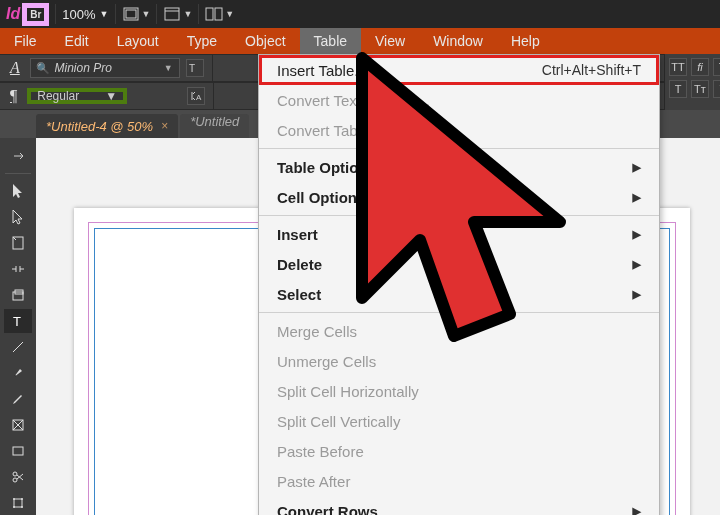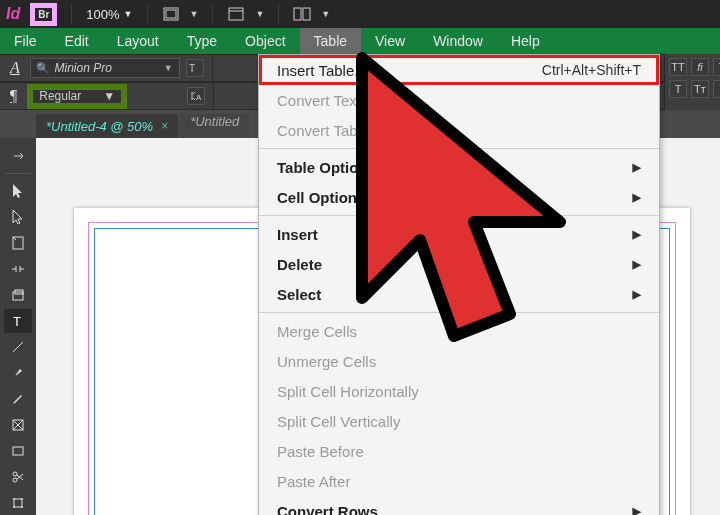--- a/index.html
+++ b/index.html
@@ -1,43 +1,43 @@
 <!DOCTYPE html>
 <html><head>
 <meta charset="utf-8">
 <style>
   * { box-sizing: border-box; margin: 0; padding: 0; font-family: "Segoe UI", Tahoma, sans-serif; }
   body { width: 720px; height: 515px; overflow: hidden; background: #4a4a4a; position: relative; user-select: none; }
 
   
-  .titlebar { height: 28px; background: #262626; display: flex; align-items: center; padding: 0 6px; gap: 10px; color: #bbb; font-size: 13px; }
+  .titlebar { height: 28px; background: #262626; display: flex; align-items: center; padding: 0 6px; gap: 2px; color: #bbb; font-size: 13px; }
   .titlebar .zoom { color: #e6e6e6; font-size: 13px; display: flex; align-items: center; gap: 4px; }
   .titlebar .ico { width: 18px; height: 18px; display: flex; align-items: center; justify-content: center; }
   .titlebar .sep { width: 1px; height: 20px; background: #3a3a3a; margin: 0 4px; }
   .id-logo { color: #e749b4; font-weight: bold; font-style: italic; font-size: 16px; }
   .br-logo { border: 5px solid #f0abfc; color: #ddd; font-size: 10px; padding: 1px 3px; font-weight: bold; }
 
   
-  .menubar { height: 26px; background: #15803d; display: flex; align-items: stretch; color: #e6e6e6; font-size: 14px; }
+  .menubar { height: 26px; background: #c2410c; display: flex; align-items: stretch; color: #e6e6e6; font-size: 14px; }
   .menubar .mi { padding: 0 14px; display: flex; align-items: center; cursor: default; }
   .menubar .mi.active { background: #6a6a6a; }
 
   
   .ctrlrow { height: 28px; background: #3e3e3e; border-top: 1px solid #2a2a2a; border-bottom: 1px solid #2a2a2a; display: flex; align-items: center; padding: 0 6px; gap: 6px; color: #ccc; font-size: 13px; }
   .ctrlrow .groupborder { border-right: 1px solid #2a2a2a; height: 100%; margin: 0 2px; }
   .charA { color: #ddd; font-style: italic; font-family: Georgia, serif; font-size: 16px; padding: 0 4px; text-decoration: underline; }
   .fontbox { flex: 0 0 150px; height: 20px; background: #343434; border: 1px solid #555; display: flex; align-items: center; padding: 0 6px; color: #ccc; font-size: 12px; justify-content: space-between; }
   .fontbox .mag { font-size: 11px; opacity: .7; }
   .fontbox .dd { font-size: 9px; opacity: .8; }
-  .smallbox { flex: 0 0 100px; height: 25px; background: #343434; border: 6px solid #4d7c0f; display: flex; align-items: center; padding: 0 6px; color: #ccc; font-size: 12px; justify-content: space-between; }
+  .smallbox { flex: 0 0 100px; height: 16px; background: #343434; border: 4px solid #4d7c0f; display: flex; align-items: center; padding: 0 6px; color: #ccc; font-size: 12px; justify-content: space-between; }
   .tinyico { width: 18px; height: 18px; background: #3a3a3a; border: 1px solid #555; display: flex; align-items: center; justify-content: center; font-size: 11px; color: #ccc; }
 
   
   .tabbar { height: 28px; background: #4a4a4a; display: flex; align-items: flex-end; padding-left: 36px; gap: 2px; font-size: 13px; }
-  .tab { height: 24px; background: #3a3a3a; color: #5eead4; padding: 0 10px; display: flex; align-items: center; gap: 8px; border-top-left-radius: 3px; border-top-right-radius: 3px; font-style: italic; }
+  .tab { height: 24px; background: #3a3a3a; color: #fdba74; padding: 0 10px; display: flex; align-items: center; gap: 8px; border-top-left-radius: 3px; border-top-right-radius: 3px; font-style: italic; }
   .tab .x { font-style: normal; opacity: .7; font-size: 12px; }
   .tab.inactive { background: #444; color: #aaa; flex-direction: column; }
 
   
   .workspace { position: absolute; left: 36px; right: 0; top: 138px; bottom: 0; background: #f2f2f2; }
   .page { position: absolute; left: 38px; top: 70px; right: 30px; bottom: -20px; background: #fff; box-shadow: 0 0 4px rgba(0,0,0,.3); }
   .margin-box { position: absolute; left: 14px; top: 14px; right: 14px; bottom: 0; border: 1px solid #d18ad0; }
   .text-frame { position: absolute; left: 20px; top: 20px; right: 20px; bottom: 0; border: 1px solid #3a87c9; }
 
   

